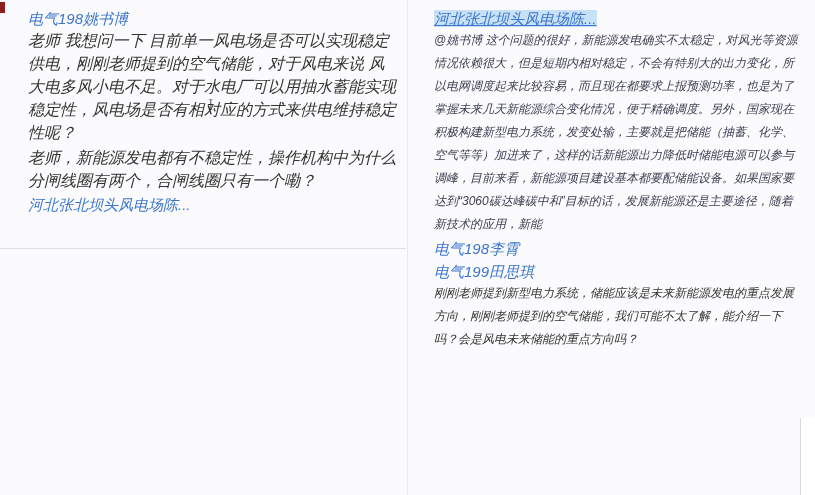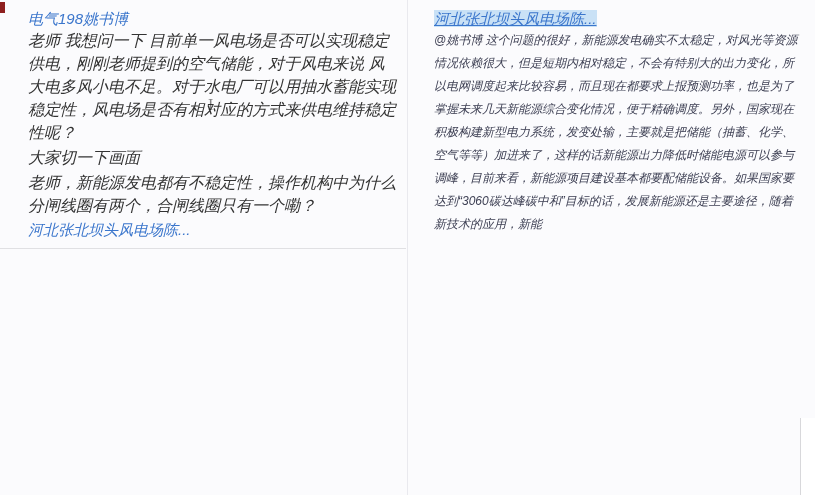--- a/index.html
+++ b/index.html
@@ -69,21 +69,20 @@
   <div class="h-sep"></div>
 
   <div class="col col-left">
 
     <div class="msg">
       <div class="name"><span class="nm-inner">电气198姚书博</span></div>
       <div class="text">老师 我想问一下 目前单一风电场是否可以实现稳定供电，刚刚老师提到的空气储能，对于风电来说 风大电多风小电不足。对于水电厂可以用抽水蓄能实现稳定性，风电场是否有相对应的方式来供电维持稳定性呢？</div>
     </div>
 
     <div class="msg">
-      <div class="text">大家切一下画面</div>
     </div>
 
     <div class="msg">
       <div class="text">老师，新能源发电都有不稳定性，操作机构中为什么分闸线圈有两个，合闸线圈只有一个嘞？</div>
     </div>
 
 
     <div class="msg">
       <div class="name"><span class="nm-inner">河北张北坝头风电场陈...</span></div>
     </div>
@@ -91,22 +90,27 @@
   </div>
 
   <div class="col col-right">
 
     <div class="msg blurry">
       <div class="name name-highlight"><span class="nm-inner">河北张北坝头风电场陈...</span></div>
       <div class="text">@姚书博 这个问题的很好，新能源发电确实不太稳定，对风光等资源情况依赖很大，但是短期内相对稳定，不会有特别大的出力变化，所以电网调度起来比较容易，而且现在都要求上报预测功率，也是为了掌握未来几天新能源综合变化情况，便于精确调度。另外，国家现在积极构建新型电力系统，发变处输，主要就是把储能（抽蓄、化学、空气等等）加进来了，这样的话新能源出力降低时储能电源可以参与调峰，目前来看，新能源项目建设基本都要配储能设备。如果国家要达到“3060碳达峰碳中和”目标的话，发展新能源还是主要途径，随着新技术的应用，新能</div>
     </div>
 
     <div class="msg">
+      <div class="name"><span class="nm-inner">电气198李霄</span></div>
     </div>
 
+    <div class="msg">
+      <div class="name"><span class="nm-inner">电气199田思琪</span></div>
+      <div class="text">刚刚老师提到新型电力系统，储能应该是未来新能源发电的重点发展方向，刚刚老师提到的空气储能，我们可能不太了解，能介绍一下吗？会是风电未来储能的重点方向吗？</div>
+    </div>
 
   </div>
 
   <span class="ibeam hover-ibeam">I</span>
 
   <div class="br-panel"></div>
 
 </div>
 
 </body></html>

